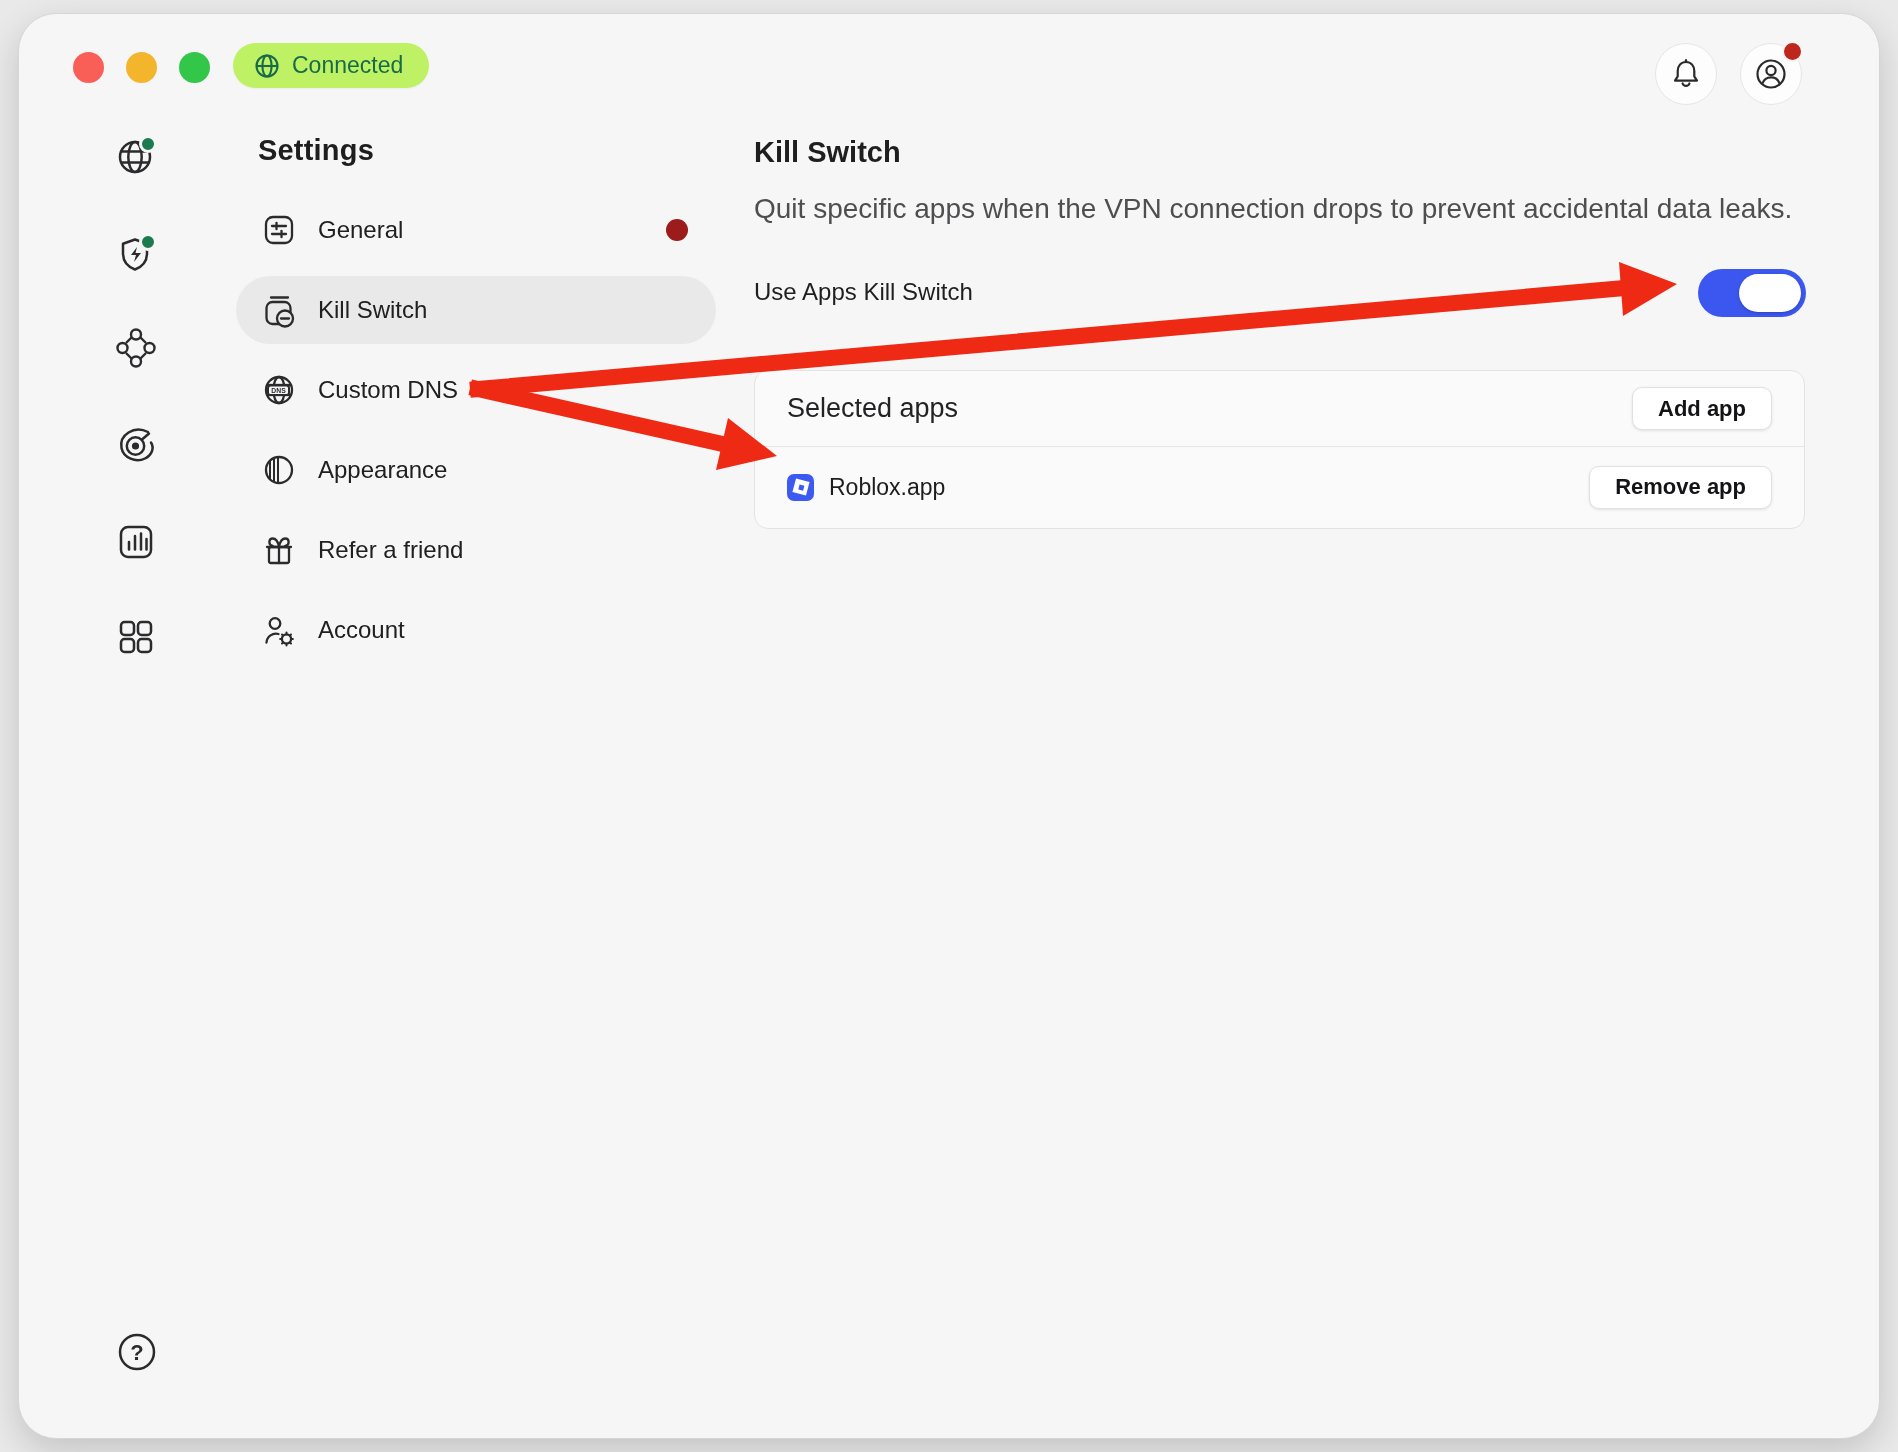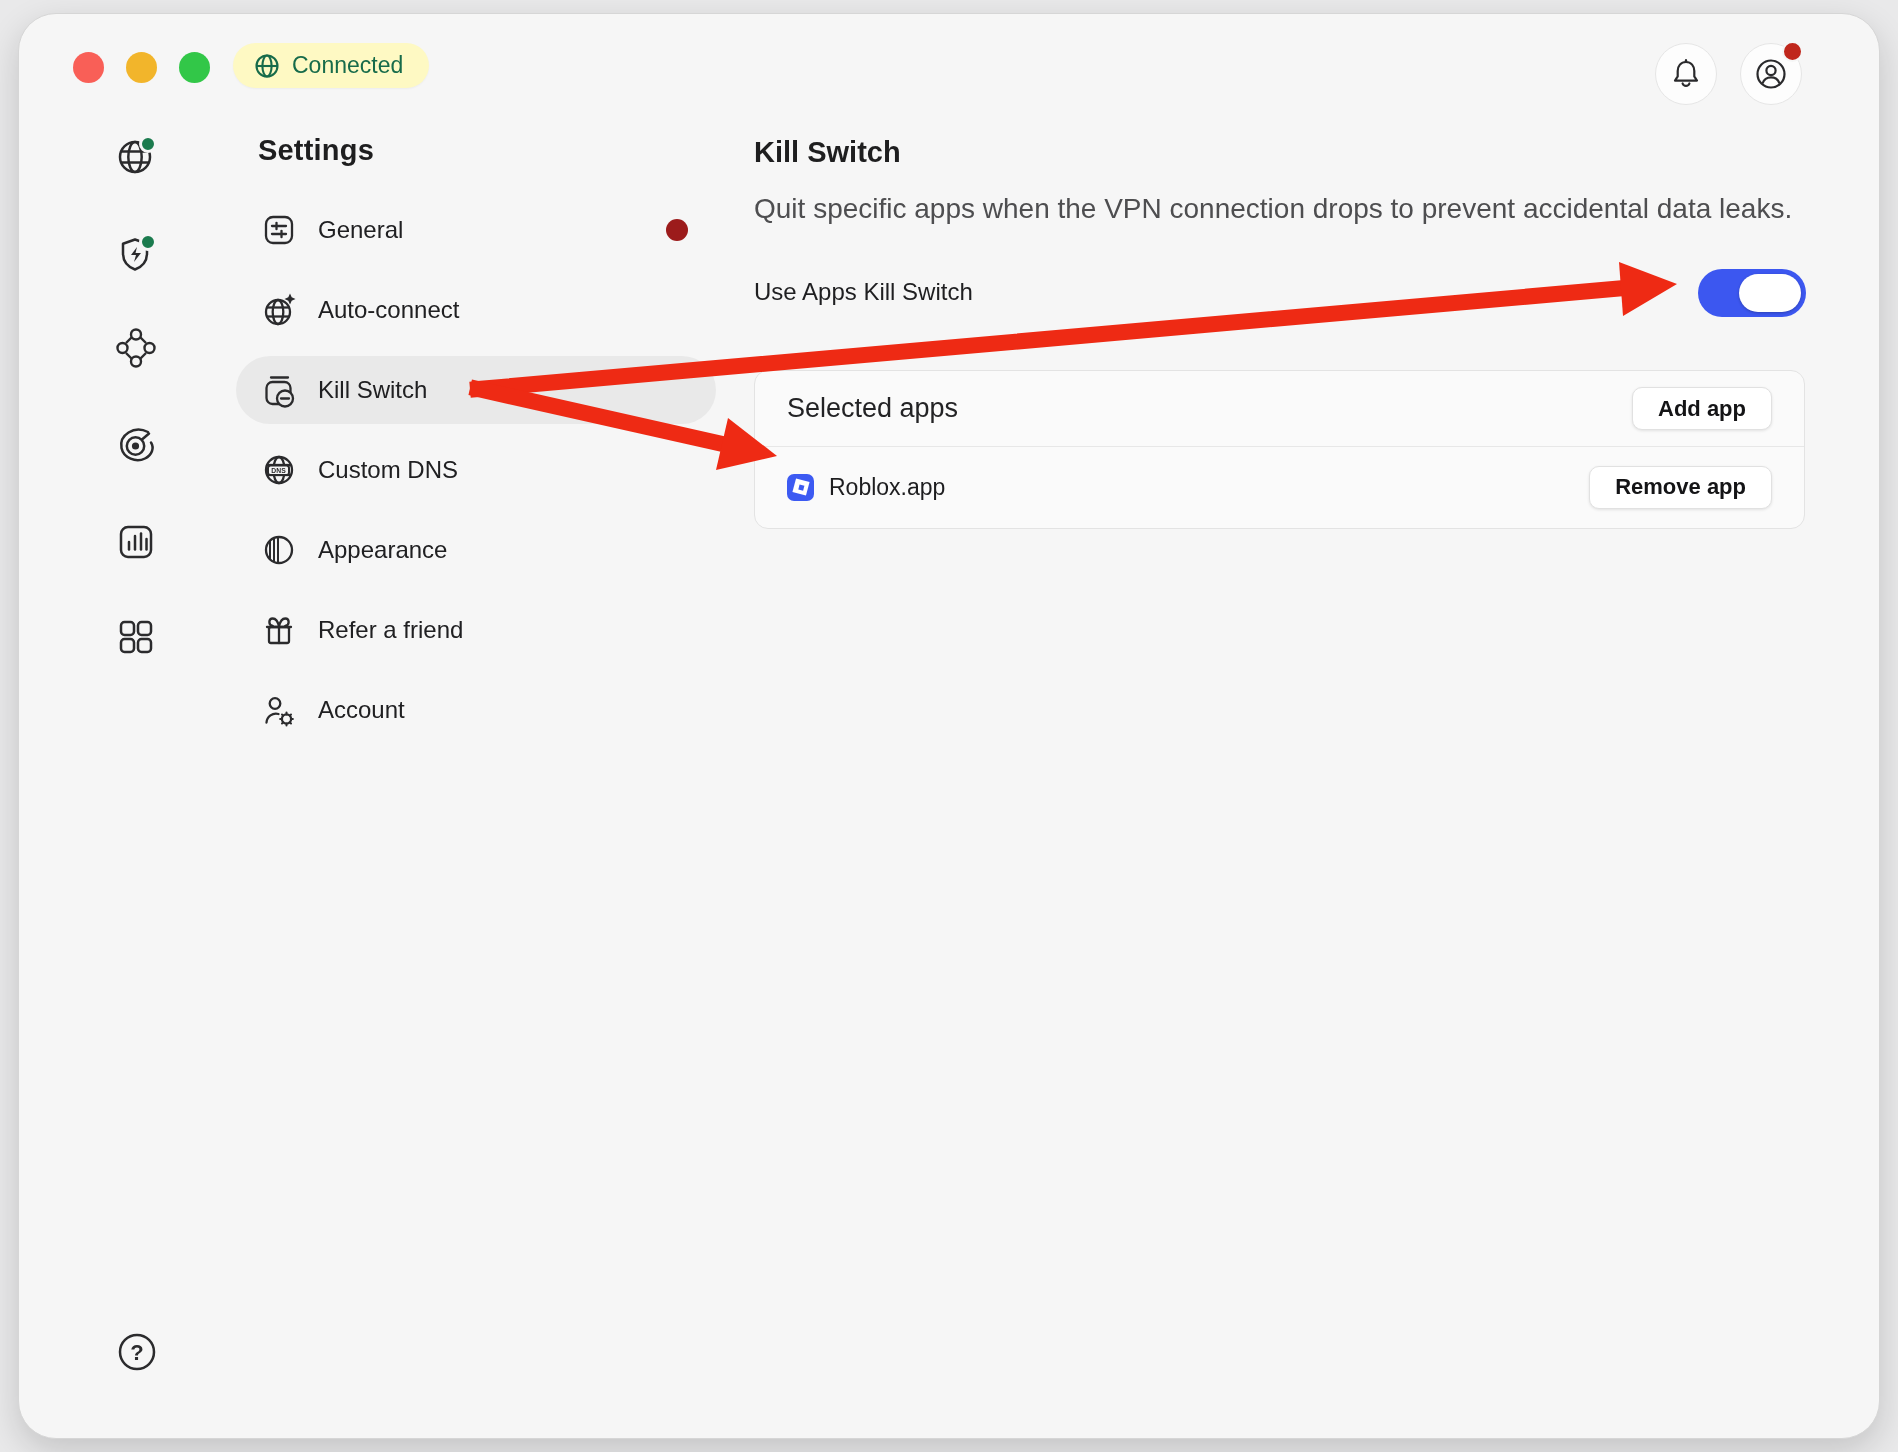--- a/index.html
+++ b/index.html
@@ -15,21 +15,21 @@
     position:absolute; left:18px; top:13px; width:1862px; height:1426px;
     background:#f6f6f6;
     border:1px solid #d6d6d6;
     border-radius:38px;
     box-shadow:0 12px 34px rgba(0,0,0,.16);
   }
   
   .traffic { position:absolute; top:38px; left:54px; display:flex; gap:22px; }
   .tl { width:31px; height:31px; border-radius:50%; }
   .pill {
-    position:absolute; top:29px; height:45px; background:#fef9c3;
+    position:absolute; top:29px; height:45px; background:#bef264;
     border-radius:23px; display:flex; align-items:center;
     box-shadow:0 1px 2px rgba(0,0,0,.04);
     text-align:right;
   }
   .pill-status { left:214px; padding:0 26px 0 20px; gap:11px; }
   .pill-status span { font-size:23px; font-weight:500; color:#176b4a; }
   .pill-ip { left:424px; padding:0 30px; }
   .pill-ip span { font-size:23px; color:#3a3a3c; }
   .circle-btn {
     position:absolute; top:29px; width:62px; height:62px; border-radius:50%;
@@ -232,32 +232,20 @@
           <line x1="12" y1="15" x2="26" y2="15"></line>
             <line x1="16.5" y1="11.8" x2="16.5" y2="18.2"></line>
           <line x1="12" y1="23" x2="26" y2="23"></line>
             <line x1="21.5" y1="19.8" x2="21.5" y2="26.2"></line>
         </g>
       </svg>
       <span class="lbl">General</span>
       <span class="nav-dot" style="background:#9c1b1b"></span>
     </div>
 
-    <div class="nav-row">
-      <svg class="icon" width="38" height="38" viewBox="0 0 38 38">
-        <g fill="none" stroke="#2b2b2d" stroke-width="2.3">
-          <circle cx="18" cy="21" r="12"></circle>
-          <ellipse cx="18" cy="21" rx="5.3" ry="12"></ellipse>
-          <line x1="6.5" y1="16.5" x2="29.5" y2="16.5"></line>
-          <line x1="6.5" y1="25.5" x2="29.5" y2="25.5"></line>
-        </g>
-        <path d="M30 2.5l1.7 3.8 3.8 1.7-3.8 1.7-1.7 3.8-1.7-3.8-3.8-1.7 3.8-1.7z" fill="#2b2b2d"></path>
-      </svg>
-      <span class="lbl">Auto-connect</span>
-    </div>
 
     <div class="nav-row selected">
       <svg class="icon" width="38" height="38" viewBox="0 0 38 38">
         <g fill="none" stroke="#2b2b2d" stroke-width="2.3" stroke-linecap="round">
           <line x1="11" y1="6.5" x2="28" y2="6.5"></line>
           <rect x="6.5" y="11" width="24" height="22" rx="6"></rect>
         </g>
         <circle cx="25" cy="27.5" r="8" fill="#e9e9e9" stroke="#2b2b2d" stroke-width="2.3"></circle>
         <line x1="21" y1="27.5" x2="29" y2="27.5" stroke="#2b2b2d" stroke-width="2.3" stroke-linecap="round"></line>
       </svg>

